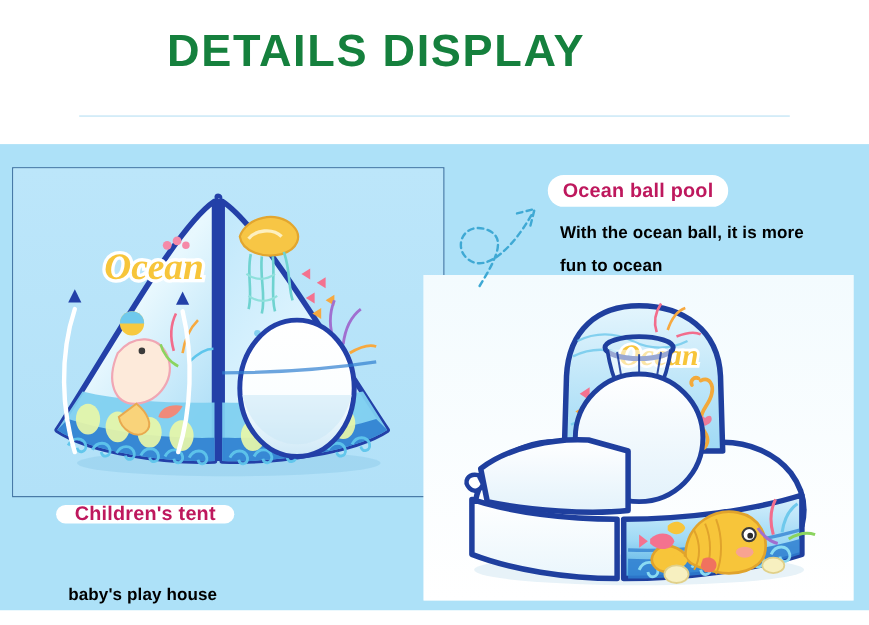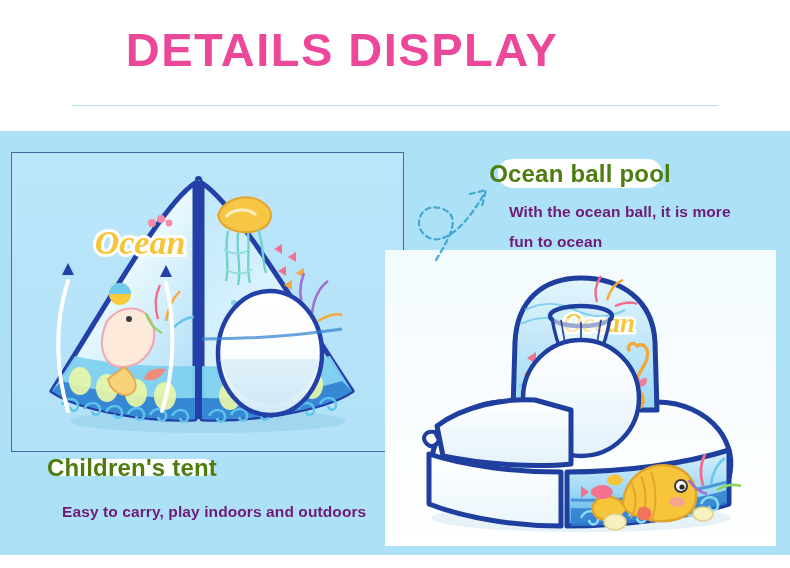--- a/index.html
+++ b/index.html
@@ -25,24 +25,24 @@
     left: 0; top: 0;
     width: 790px; height: 131px;
     background: #ffffff;
   }
   #page-title {
     position: absolute;
     left: 0; top: 26px;
     width: 684px;
     text-align: center;
     font-family: "Liberation Sans", sans-serif;
-    font-size: 47px;
+    font-size: 41px;
     font-weight: bold;
     letter-spacing: 1.5px;
-    color: #ec4899;
+    color: #15803d;
     line-height: 1;
     white-space: nowrap;
   }
   #title-divider {
     position: absolute;
     left: 72px; top: 105px;
     width: 646px; height: 1px;
     background: #b7e0f3;
   }
 
@@ -80,30 +80,30 @@
   }
 
   
   .pill {
     position: absolute;
     background: #ffffff;
     border-radius: 30px;
     display: flex;
     align-items: center;
     justify-content: center;
-    color: #4d7c0f;
-    font-size: 24px;
+    color: #be185d;
+    font-size: 18px;
     font-weight: bold;
     letter-spacing: .2px;
     white-space: nowrap;
     box-sizing: border-box;
   }
   .caption-line {
     position: absolute;
-    color: #701a75;
+    color: #000000;
     font-size: 15.5px;
     font-weight: bold;
     letter-spacing: .1px;
     white-space: nowrap;
   }
 
   #pool-pill   { left: 498px; top: 159px; width: 164px; height: 29px; }
   #pool-line-1 { left: 509px; top: 203px; }
   #pool-line-2 { left: 509px; top: 233px; }
 
@@ -431,15 +431,15 @@
   <svg id="arrow-connector" viewBox="0 0 110 110">
     <path d="M36 108 C 52 82 62 62 40 56 C 20 51 12 74 26 84 C 42 96 66 74 84 42" fill="none" stroke="#3fa9d4" stroke-width="2.2" stroke-dasharray="5 4" stroke-linecap="round"></path>
     <path d="M70 42 L 86 38 L 82 54" fill="none" stroke="#3fa9d4" stroke-width="2.2" stroke-dasharray="5 4" stroke-linecap="round" stroke-linejoin="round"></path>
   </svg>
 
   <div class="pill" id="pool-pill">Ocean ball pool</div>
   <div class="caption-line" id="pool-line-1">With the ocean ball, it is more</div>
   <div class="caption-line" id="pool-line-2">fun to ocean</div>
 
   <div class="pill" id="tent-pill">Children's tent</div>
-  <div class="caption-line" id="tent-line-1">Easy to carry, play indoors and outdoors</div>
+  <div class="caption-line" id="tent-line-2">baby's play house</div>
 
 </div>
 
 </body></html>

